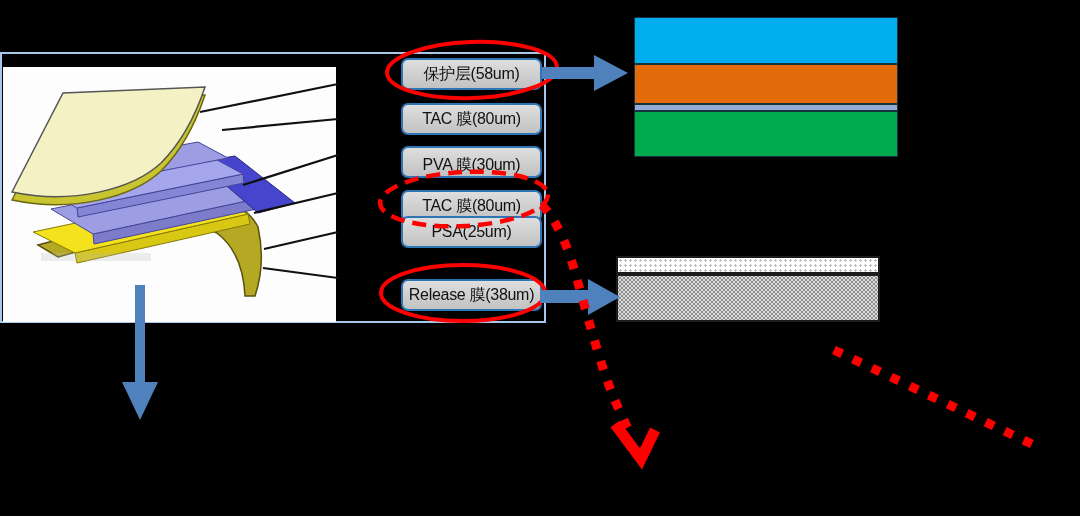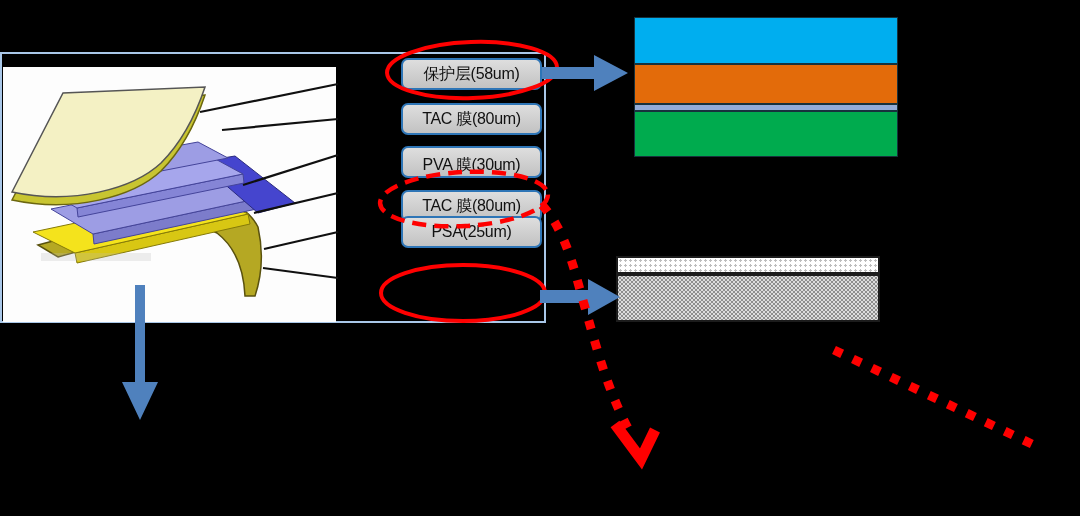--- a/index.html
+++ b/index.html
@@ -76,20 +76,23 @@
       </div>
     <div class="fbox" style="top:92px;align-items:flex-end;">
         <span>PVA 膜(30um)</span>
       </div>
     <div class="fbox" style="top:136px;">
         <span>TAC 膜(80um)</span>
       </div>
     <div class="fbox" style="top:162px;">
         <span>PSA(25um)</span>
       </div>
+    <div class="fbox" style="top:225px;">
+        <span>Release 膜(38um)</span>
+      </div>
   </div>
 
   <div class="stack-top">
     <div class="layer" style="height:47px;background:#00AEEF;"></div>
     <div class="layer" style="height:40px;background:#E36B0A;"></div>
     <div class="layer" style="height:7px;background:#93ACD7;"></div>
     <div class="layer" style="height:46px;background:#00AB4E;"></div>
   </div>
 
   <div class="stack-bottom">

